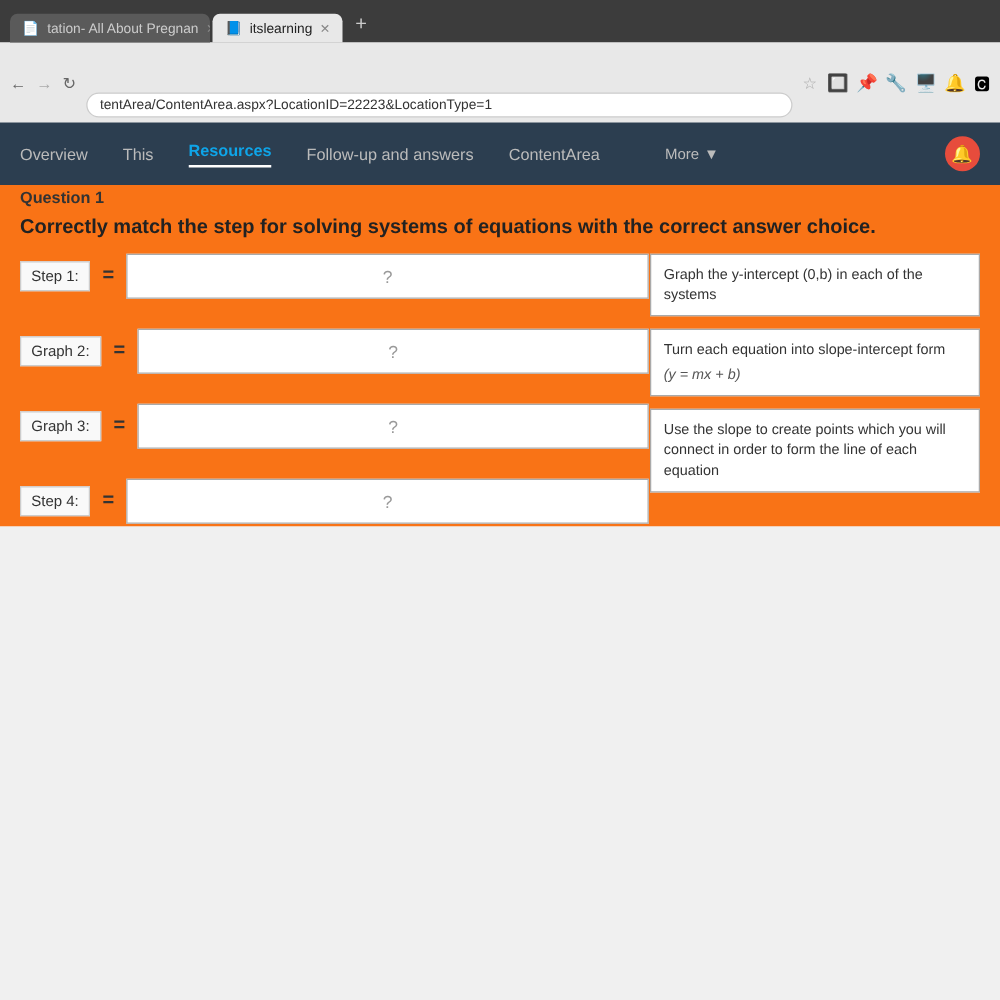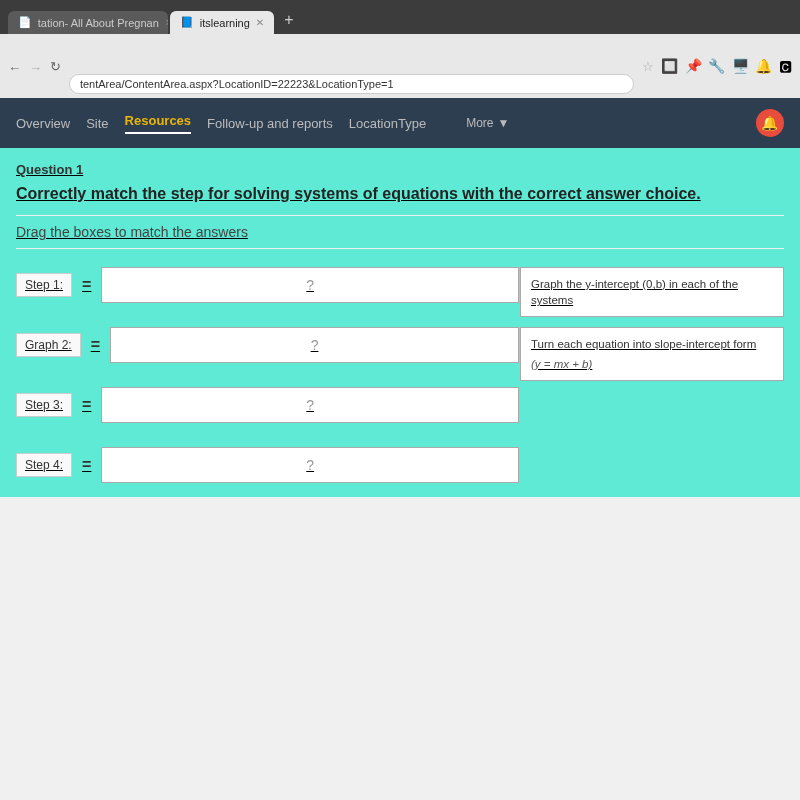--- a/index.html
+++ b/index.html
@@ -23,31 +23,31 @@
       padding: 3px 10px; font-size: 11px; color: #333; margin-top: 36px;
     }
     .browser-icons { display: flex; gap: 6px; align-items: center; }
 
     
     .bookmark-bar { background: #e8e8e8; border-top: 1px solid #ccc; padding: 3px 10px; display: flex; gap: 16px; }
     .bookmark-item { font-size: 11px; color: #333; cursor: pointer; }
 
     
     .app-header { background: #2c3e50; padding: 0; }
-    .app-nav { display: flex; align-items: center; gap: 16px; padding: 8px 16px; }
+    .app-nav { display: flex; align-items: center; gap: 28px; padding: 8px 16px; }
     .nav-item { color: #bbb; font-size: 13px; cursor: pointer; }
-    .nav-item.active { color: #eab308; font-weight: bold; border-bottom: 2px solid white; padding-bottom: 4px; }
+    .nav-item.active { color: #0ea5e9; font-weight: bold; border-bottom: 2px solid white; padding-bottom: 4px; }
     .notification-icon {
       margin-left: auto; width: 28px; height: 28px; background: #e74c3c;
       border-radius: 50%; display: flex; align-items: center; justify-content: center; color: white; font-size: 14px;
     }
     .more-dropdown { display: flex; align-items: flex-end; gap: 4px; padding: 10px 16px; font-size: 12px; color: #555; cursor: pointer; }
 
     
-    .content { background: #5eead4; padding: 14px 16px; text-decoration: underline; }
+    .content { background: #f97316; padding: 2px 16px; }
     .question-label { font-size: 13px; color: #333; font-weight: bold; margin-bottom: 8px; }
     .question-text { font-size: 16px; color: #222; margin-bottom: 12px; font-weight: bold; }
     .drag-instruction { font-size: 14px; color: #444; margin-bottom: 18px; padding: 8px 0; border-top: 1px solid #eee; border-bottom: 1px solid #eee; }
 
     
     .main-layout { display: flex; gap: 1px; padding: 0; }
 
     
     .steps-column { flex: 1; display: flex; flex-direction: column; gap: 24px; }
     .step-row { display: flex; align-items: center; gap: 10px; }
@@ -101,37 +101,36 @@
       <span style="font-size:14px;">🔔</span>
       <span style="font-size:14px;">🅲</span>
     </div>
   </div>
 
 </div>
 
 <div class="app-header">
   <div class="app-nav">
     <span class="nav-item">Overview</span>
-    <span class="nav-item">Site</span>
+    <span class="nav-item">This</span>
     <span class="nav-item active">Resources</span>
-    <span class="nav-item">Follow-up and reports</span>
-    <span class="nav-item">LocationType</span>
+    <span class="nav-item">Follow-up and answers</span>
+    <span class="nav-item">ContentArea</span>
     <span class="more-dropdown" style="color:#bbb; margin-left: 8px;">
       <span>More</span>
       <span>▼</span>
     </span>
     <div class="notification-icon">🔔</div>
   </div>
 </div>
 
 <div class="content">
 
   <div class="question-label">Question 1</div>
   <div class="question-text">Correctly match the step for solving systems of equations with the correct answer choice.</div>
-  <div class="drag-instruction">Drag the boxes to match the answers</div>
 
   <div class="main-layout">
 
     <div class="steps-column">
 
       <div class="step-row">
         <span class="step-label">Step 1:</span>
         <span class="equals-sign">=</span>
         <div class="answer-box">
           <span>?</span>
@@ -140,21 +139,21 @@
 
       <div class="step-row">
         <span class="step-label">Graph 2:</span>
         <span class="equals-sign">=</span>
         <div class="answer-box">
           <span>?</span>
         </div>
       </div>
 
       <div class="step-row">
-        <span class="step-label">Step 3:</span>
+        <span class="step-label">Graph 3:</span>
         <span class="equals-sign">=</span>
         <div class="answer-box">
           <span>?</span>
         </div>
       </div>
 
       <div class="step-row">
         <span class="step-label">Step 4:</span>
         <span class="equals-sign">=</span>
         <div class="answer-box">
@@ -169,17 +168,20 @@
       <div class="answer-choice">
         <span>Graph the y-intercept (0,b) in each of the systems</span>
       </div>
 
 
       <div class="answer-choice">
         <span>Turn each equation into slope-intercept form</span>
         <div class="sub-text">(y = mx + b)</div>
       </div>
 
+      <div class="answer-choice">
+        <span>Use the slope to create points which you will connect in order to form the line of each equation</span>
+      </div>
 
     </div>
 
   </div>
 </div>
 
 </body></html>

